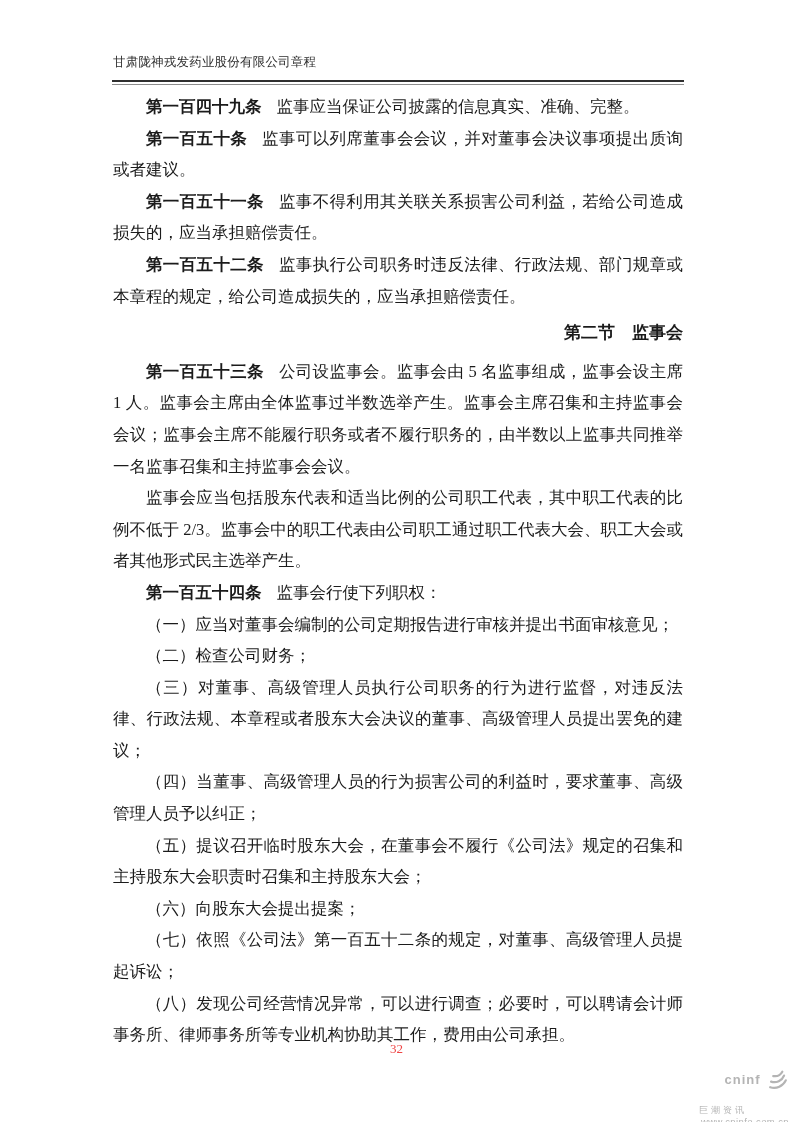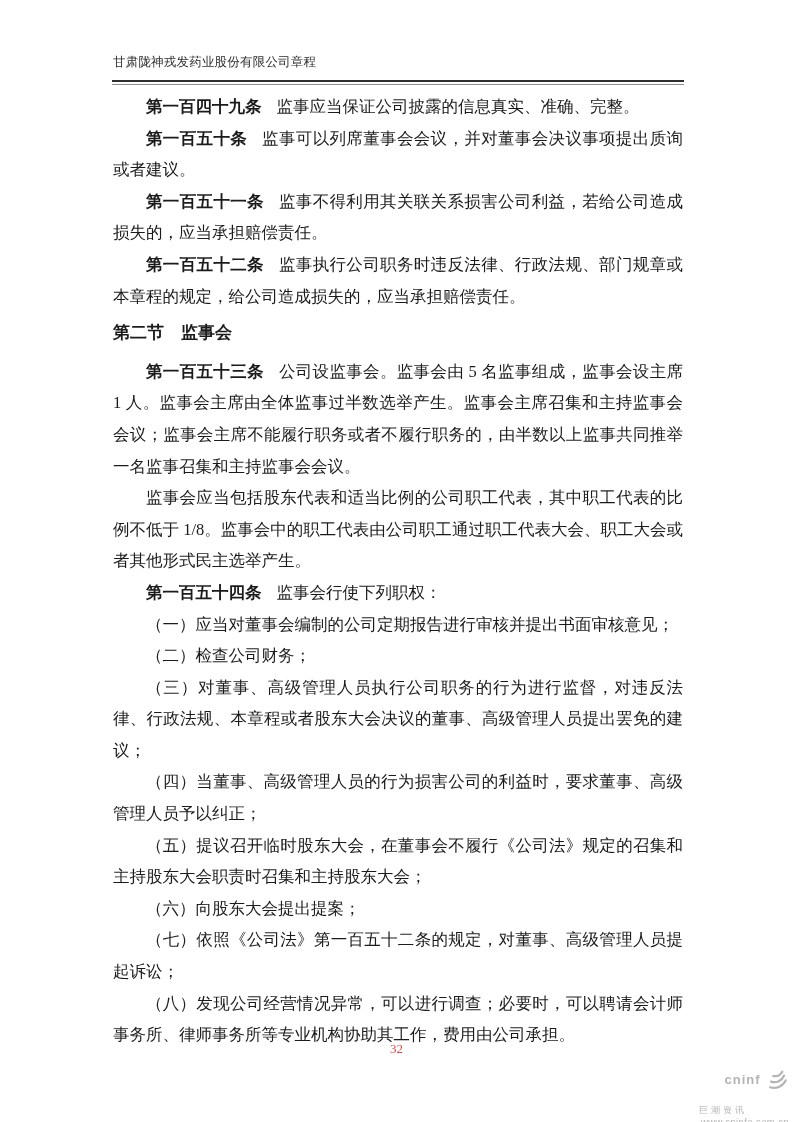--- a/index.html
+++ b/index.html
@@ -31,21 +31,21 @@
   .para,.item{margin:0;text-indent:33px;}
   .term{
     font-family:"Liberation Sans","DejaVu Sans",sans-serif;
     font-weight:bold;
     margin-right:15px;
   }
   .section-heading{
     margin:5px 0 7px 0;
     font-family:"Liberation Sans","DejaVu Sans",sans-serif;
     font-size:17px;font-weight:bold;
-    text-align:left;line-height:31.6px;
+    text-align:right;line-height:31.6px;
   }
   .page-number{
     position:absolute;left:0;top:1041px;width:793px;
     text-align:center;font-size:13px;color:#ef4444;
   }
   .logo{
     position:absolute;top:1070px;right:4px;
     text-align:right;color:#b4b4b4;
     font-family:"Liberation Sans","DejaVu Sans",sans-serif;
     line-height:1.1;
@@ -74,21 +74,21 @@
     <p class="para"><b class="term">第一百五十条</b><span>监事可以列席董事会会议，并对董事会决议事项提出质询或者建议。</span></p>
 
     <p class="para"><b class="term">第一百五十一条</b><span>监事不得利用其关联关系损害公司利益，若给公司造成损失的，应当承担赔偿责任。</span></p>
 
     <p class="para"><b class="term">第一百五十二条</b><span>监事执行公司职务时违反法律、行政法规、部门规章或本章程的规定，给公司造成损失的，应当承担赔偿责任。</span></p>
 
     <h2 class="section-heading">第二节　监事会</h2>
 
     <p class="para"><b class="term">第一百五十三条</b><span>公司设监事会。监事会由 5 名监事组成，监事会设主席 1 人。监事会主席由全体监事过半数选举产生。监事会主席召集和主持监事会会议；监事会主席不能履行职务或者不履行职务的，由半数以上监事共同推举一名监事召集和主持监事会会议。</span></p>
 
-    <p class="para">监事会应当包括股东代表和适当比例的公司职工代表，其中职工代表的比例不低于 1/8。监事会中的职工代表由公司职工通过职工代表大会、职工大会或者其他形式民主选举产生。</p>
+    <p class="para">监事会应当包括股东代表和适当比例的公司职工代表，其中职工代表的比例不低于 2/3。监事会中的职工代表由公司职工通过职工代表大会、职工大会或者其他形式民主选举产生。</p>
 
     <p class="para"><b class="term">第一百五十四条</b><span>监事会行使下列职权：</span></p>
 
     <p class="item">（一）应当对董事会编制的公司定期报告进行审核并提出书面审核意见；</p>
     <p class="item">（二）检查公司财务；</p>
     <p class="item">（三）对董事、高级管理人员执行公司职务的行为进行监督，对违反法律、行政法规、本章程或者股东大会决议的董事、高级管理人员提出罢免的建议；</p>
     <p class="item">（四）当董事、高级管理人员的行为损害公司的利益时，要求董事、高级管理人员予以纠正；</p>
     <p class="item">（五）提议召开临时股东大会，在董事会不履行《公司法》规定的召集和主持股东大会职责时召集和主持股东大会；</p>
     <p class="item">（六）向股东大会提出提案；</p>
     <p class="item">（七）依照《公司法》第一百五十二条的规定，对董事、高级管理人员提起诉讼；</p>

